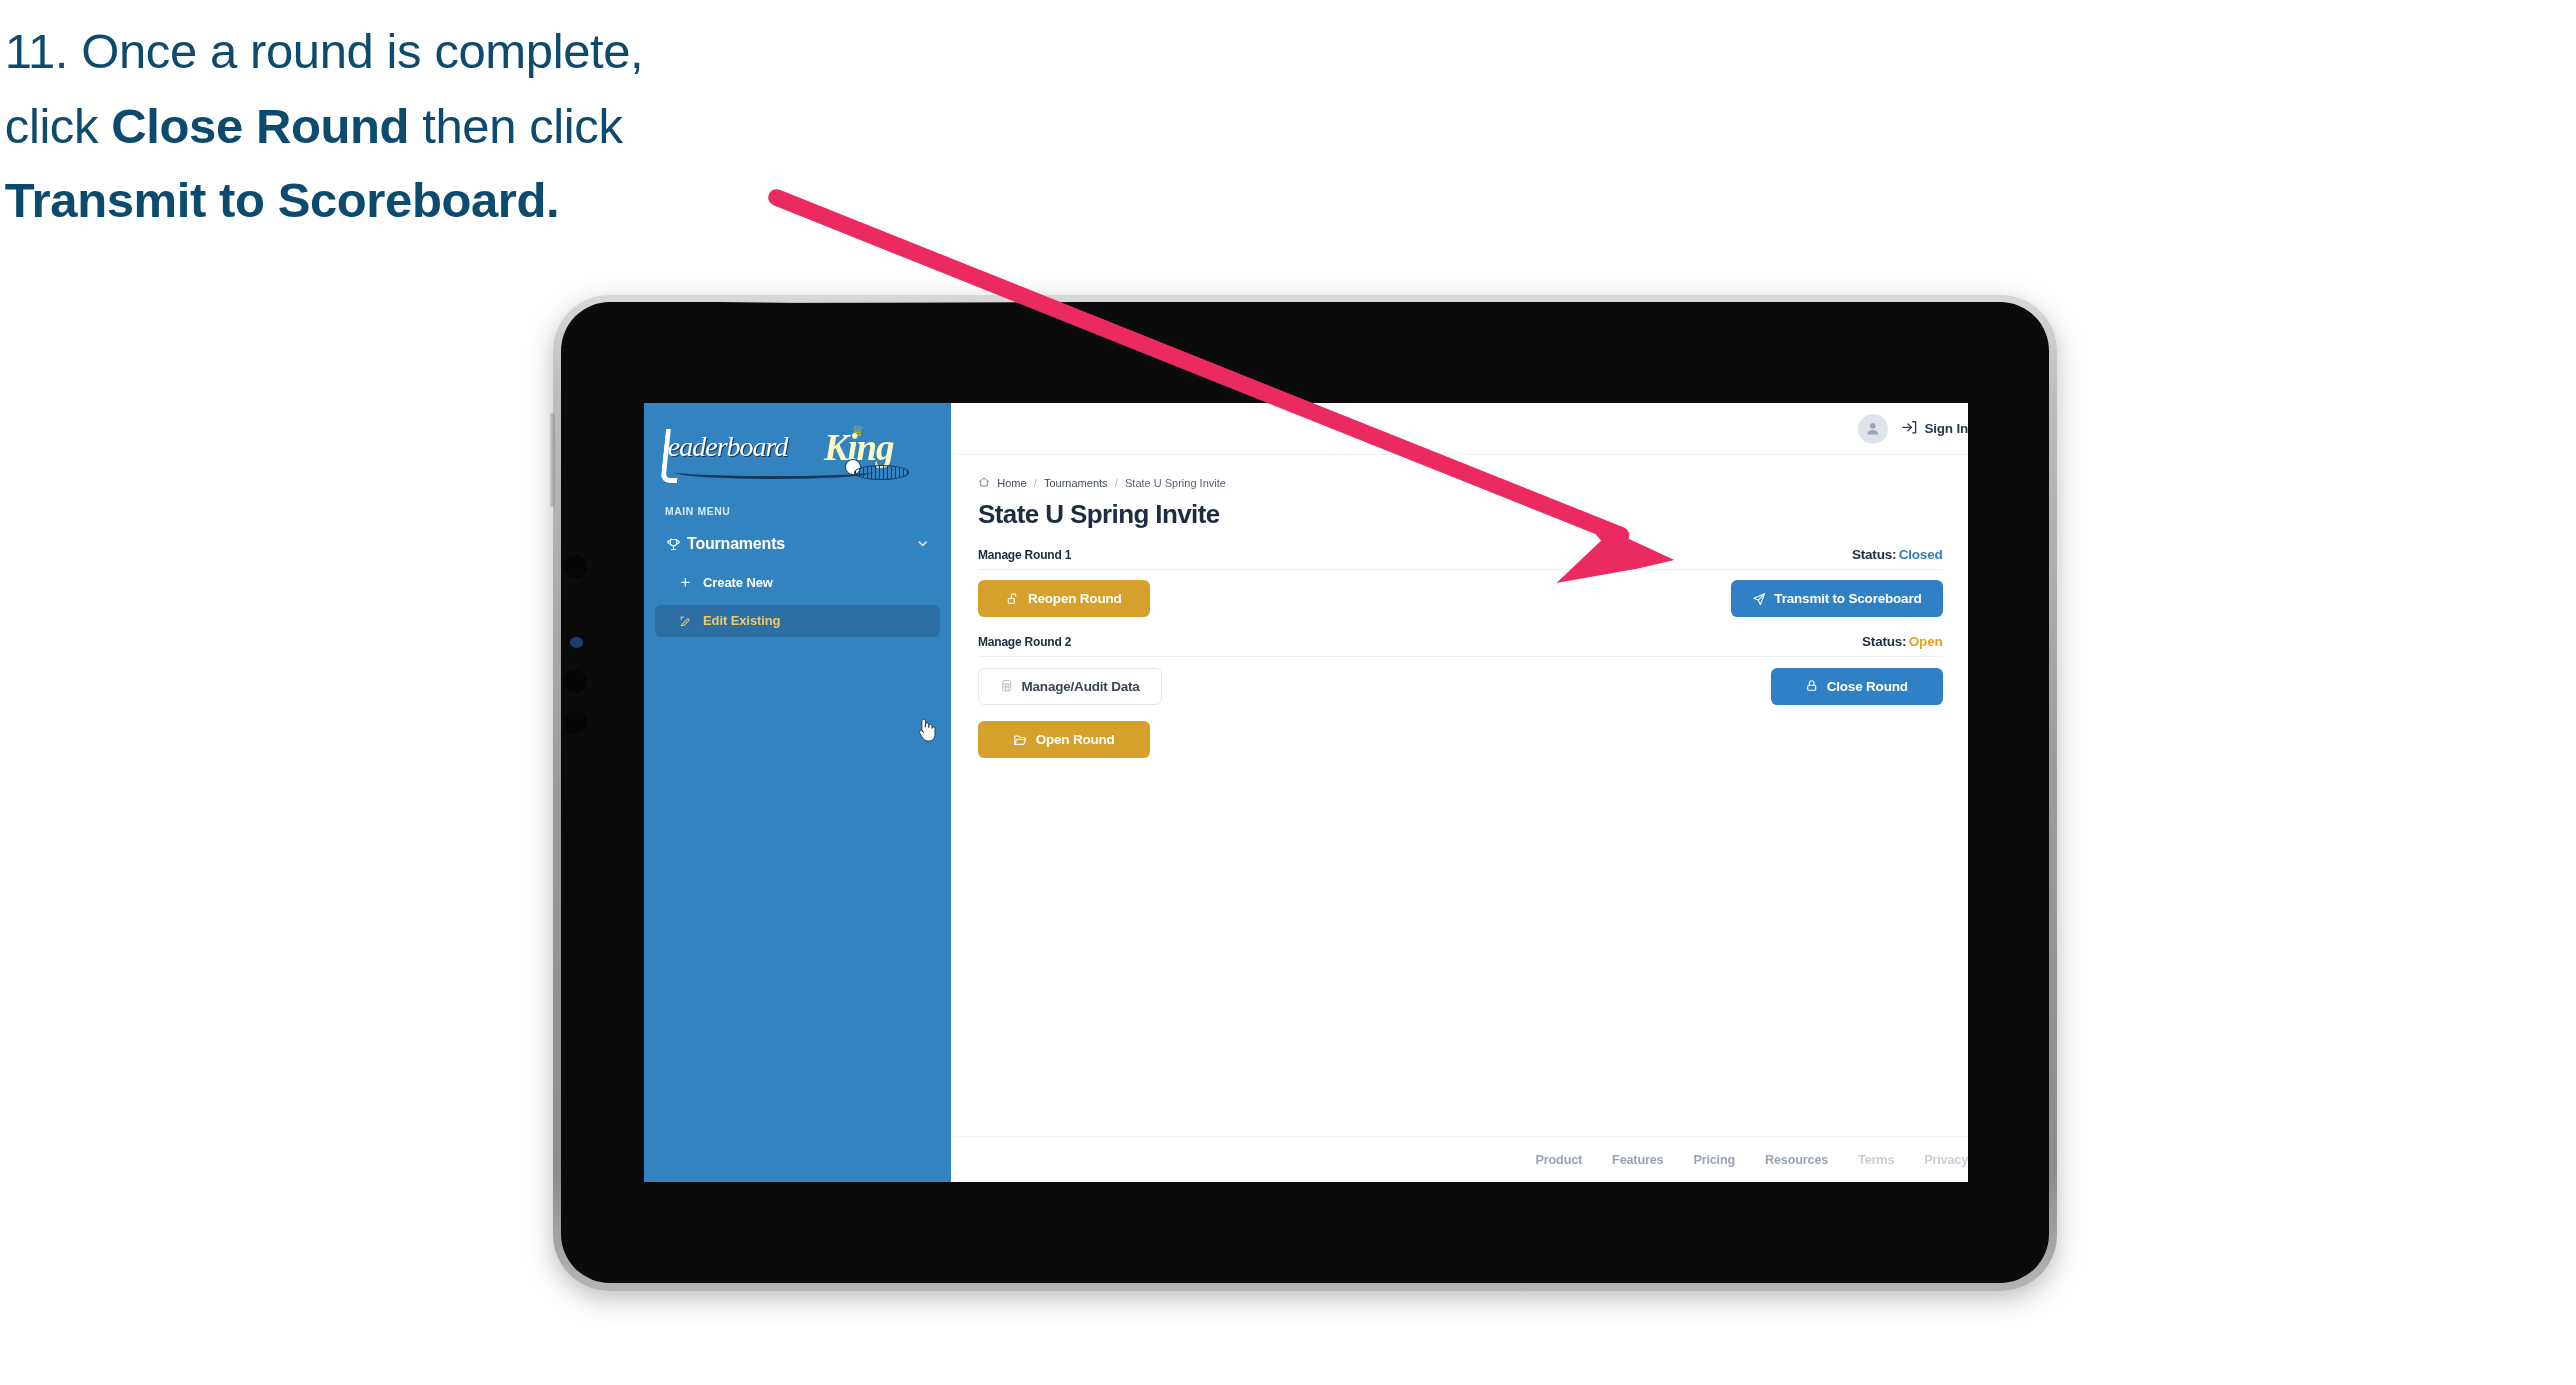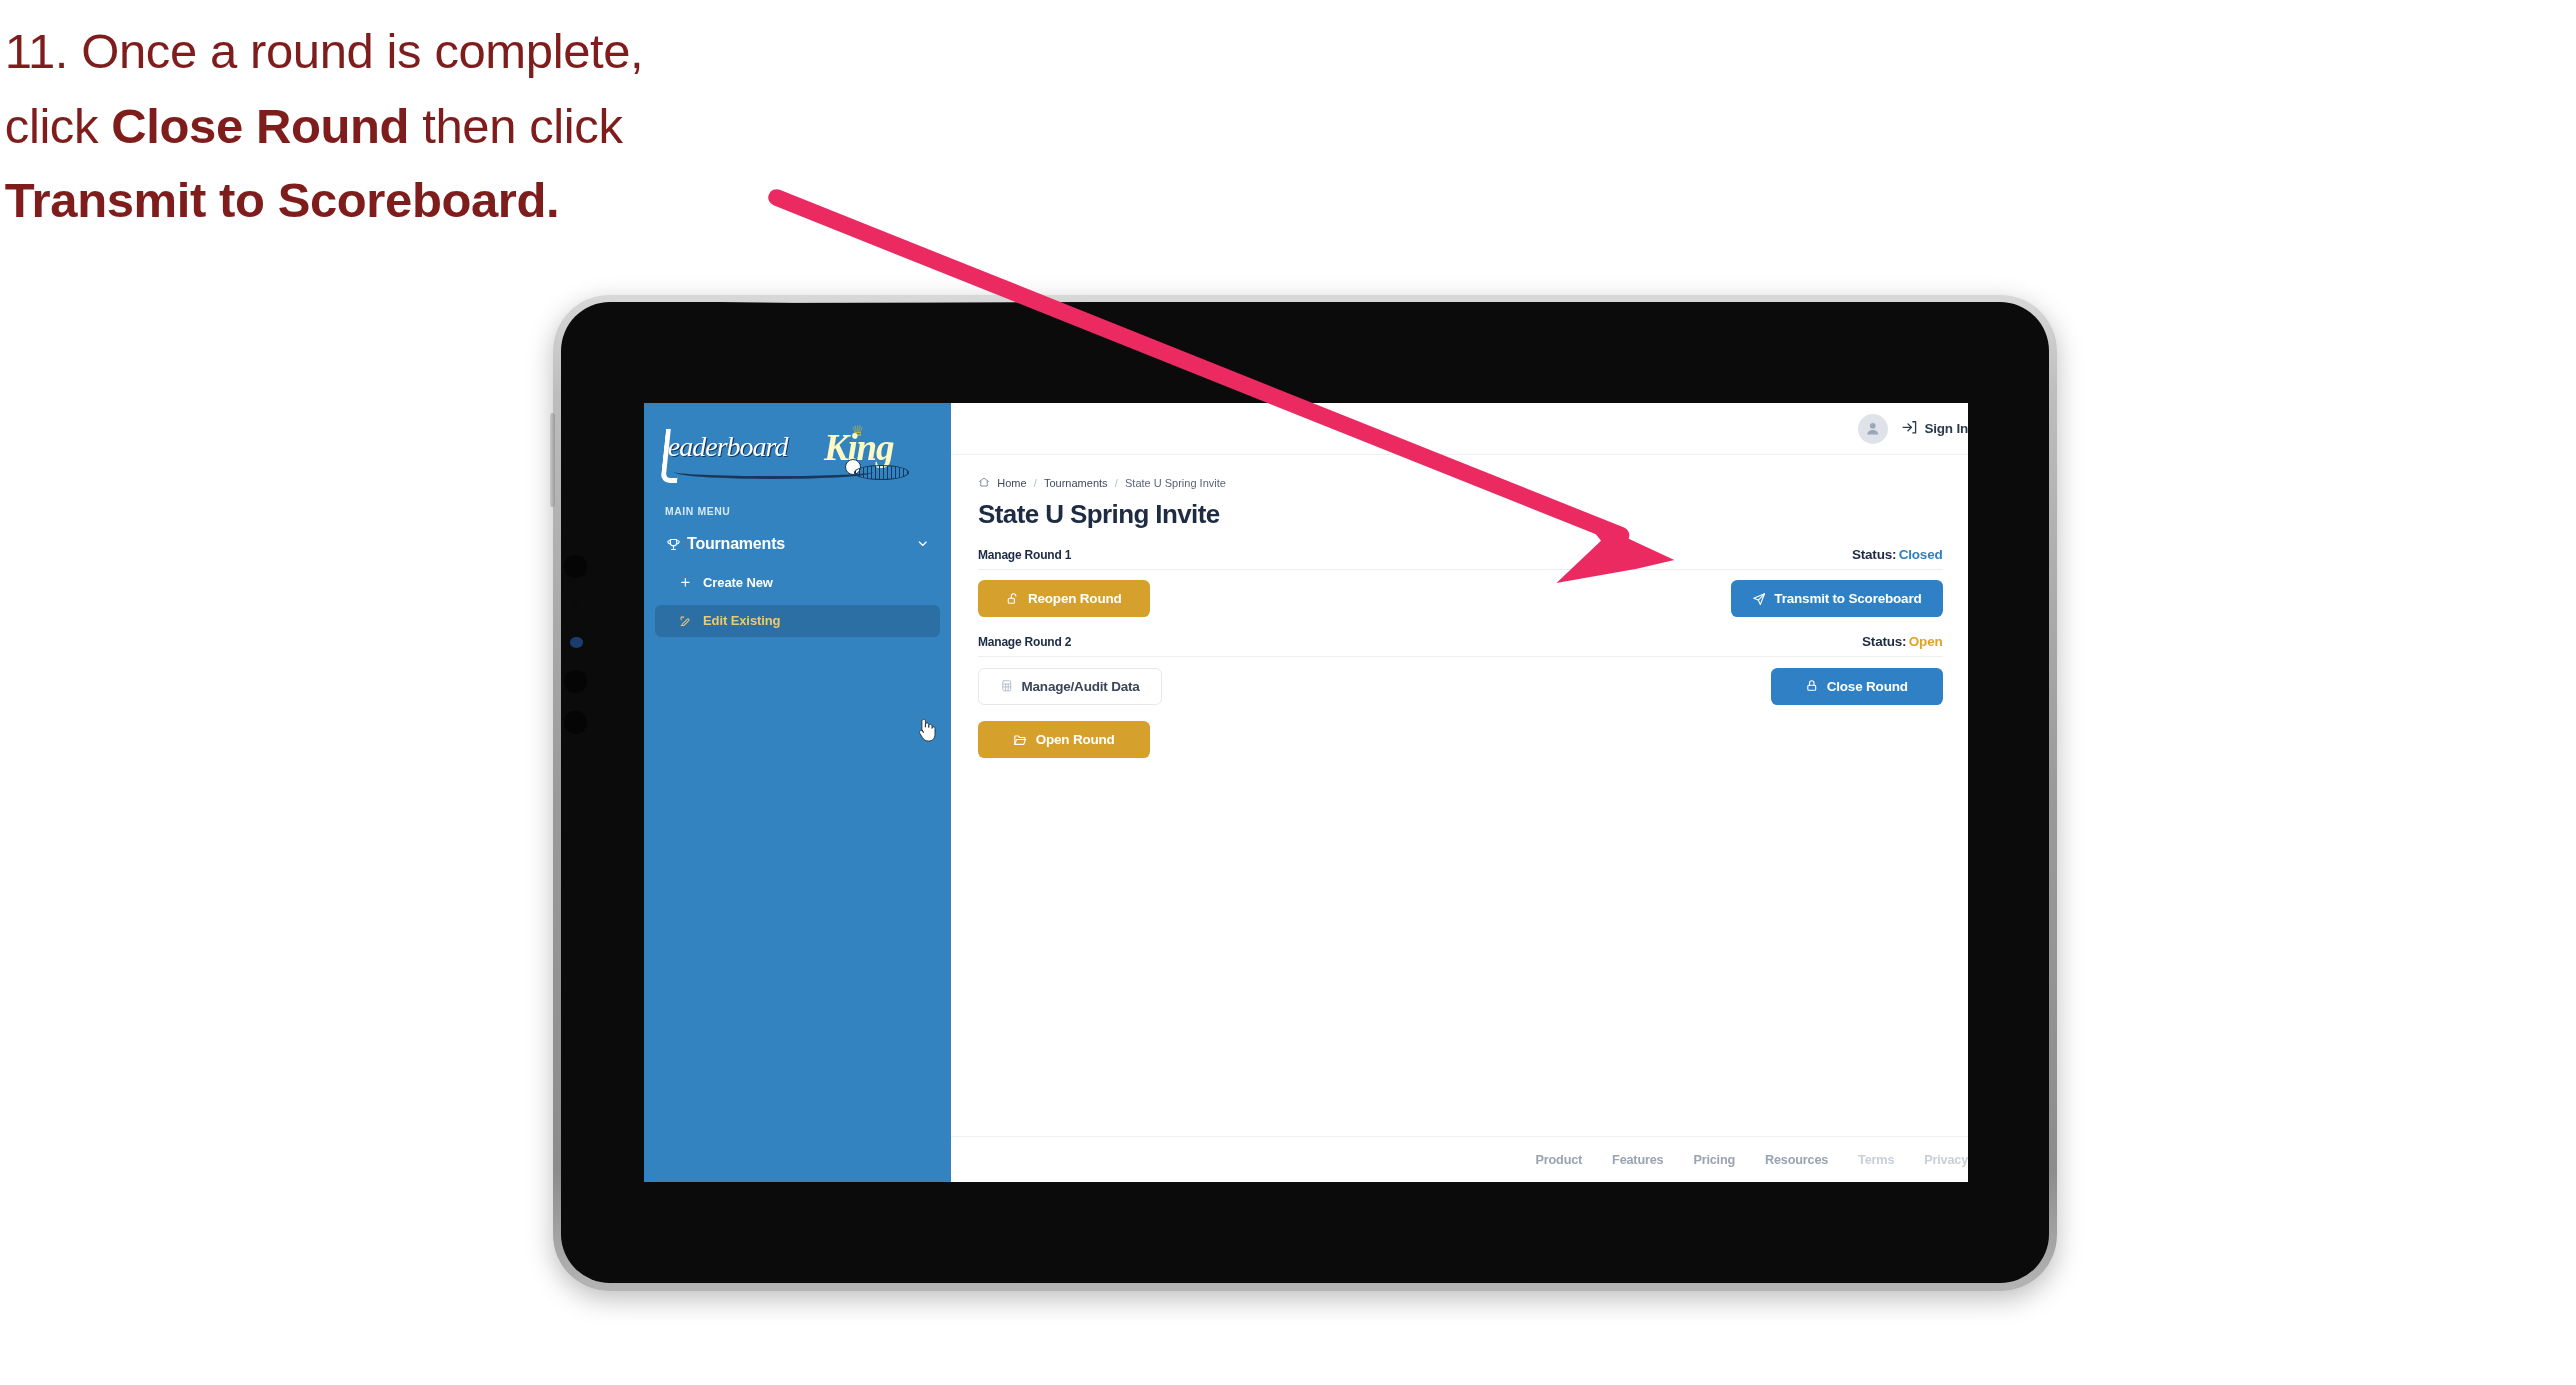--- a/index.html
+++ b/index.html
@@ -17,21 +17,21 @@
 
   
   #caption {
     position: absolute;
     left: 4.8px;
     top: 14.3px;
     width: 860px;
     font-family: "Liberation Sans", sans-serif;
     font-size: 49px;
     line-height: 1.52;
-    color: #7f1d1d;
+    color: #0c4a6e;
     letter-spacing: -0.4px;
   }
   #caption .b { font-weight: bold; }
 
   
   #tablet-device {
     position: absolute;
     left: 553px;
     top: 295px;
     width: 1504px;

